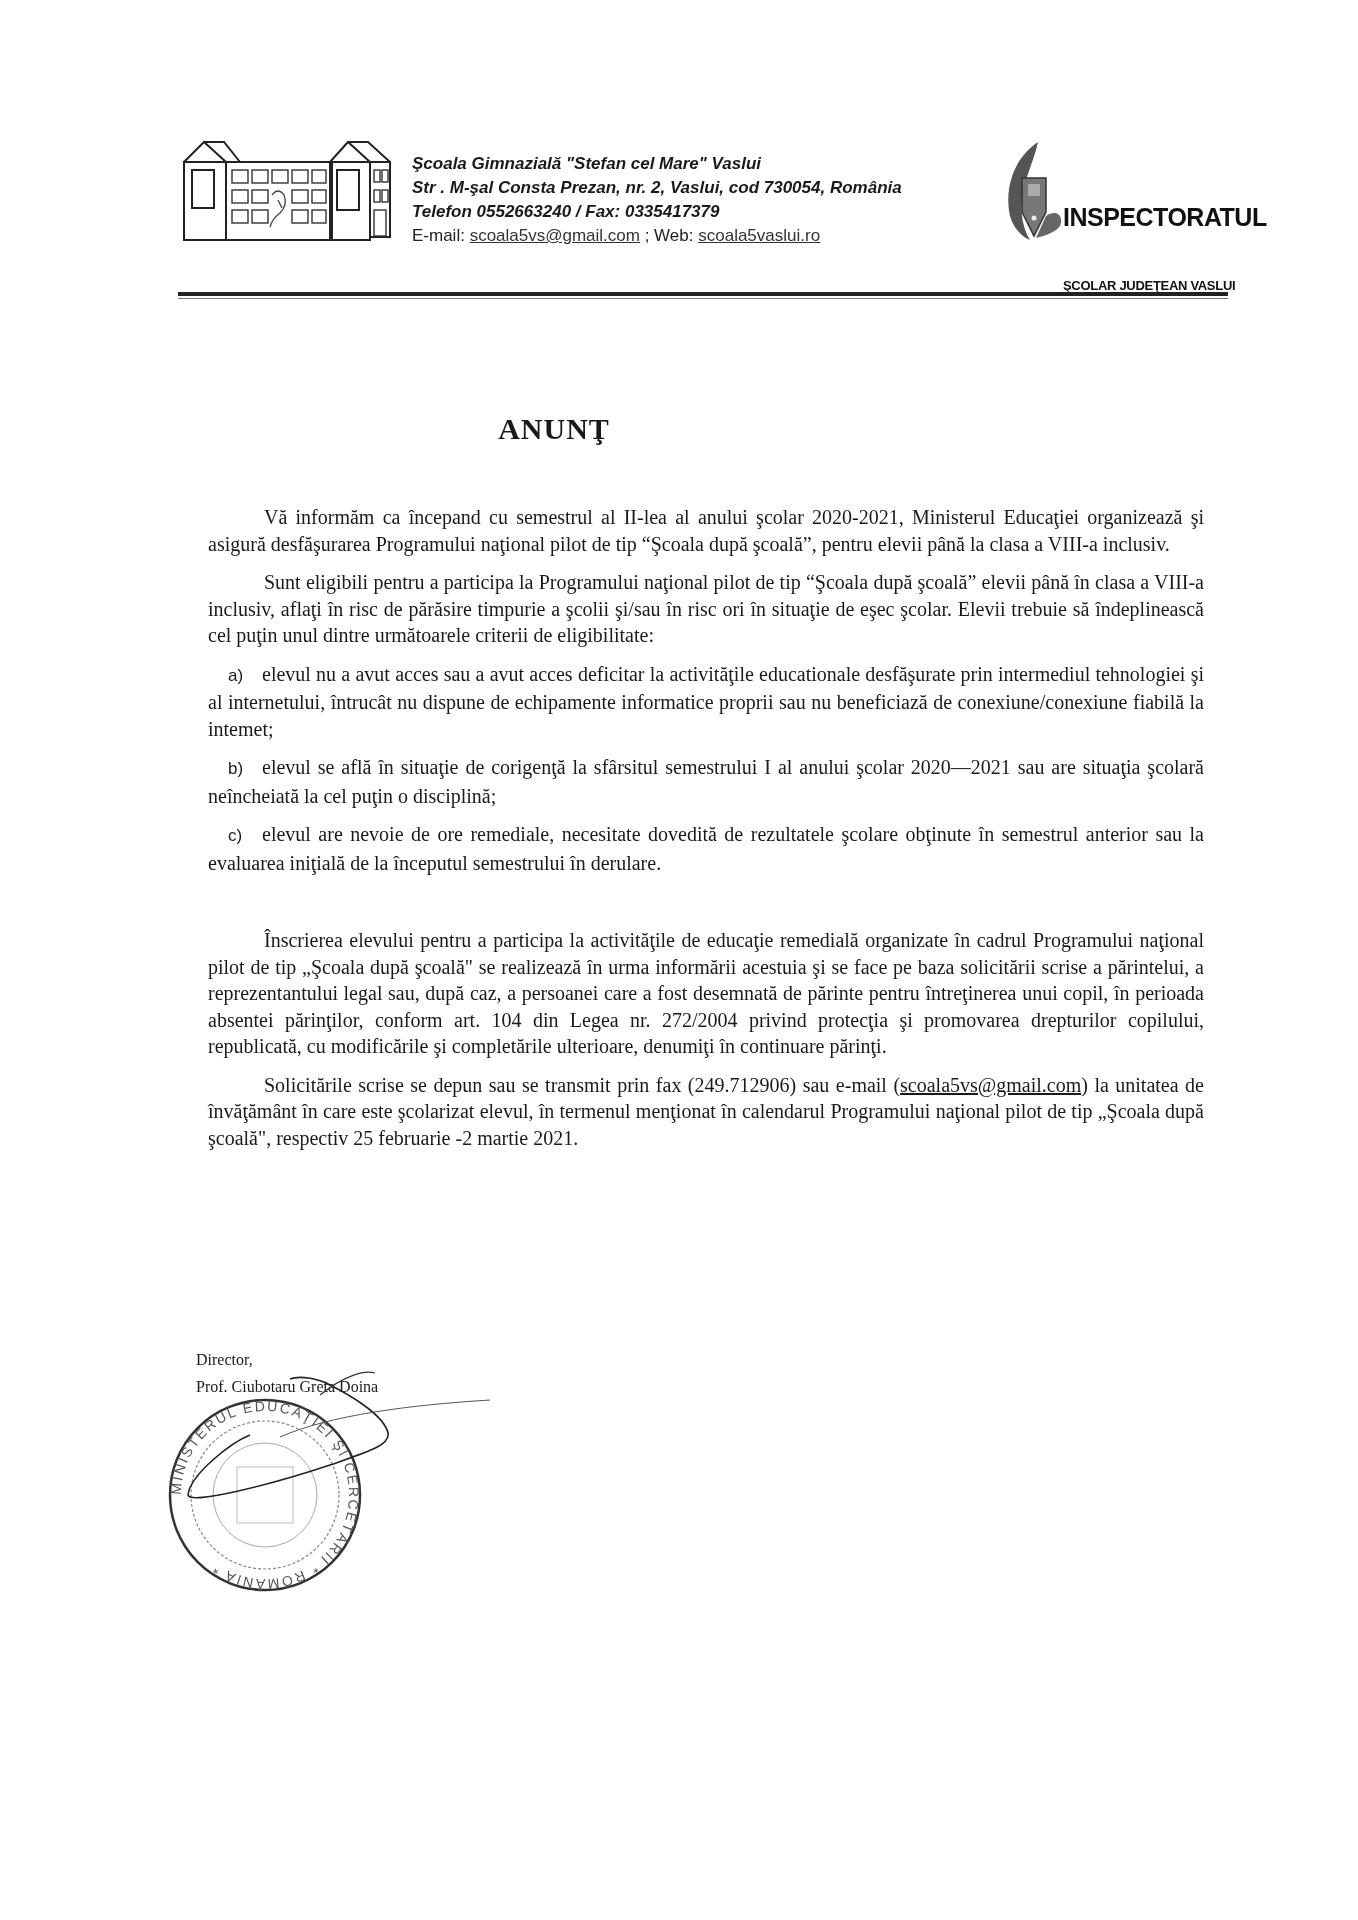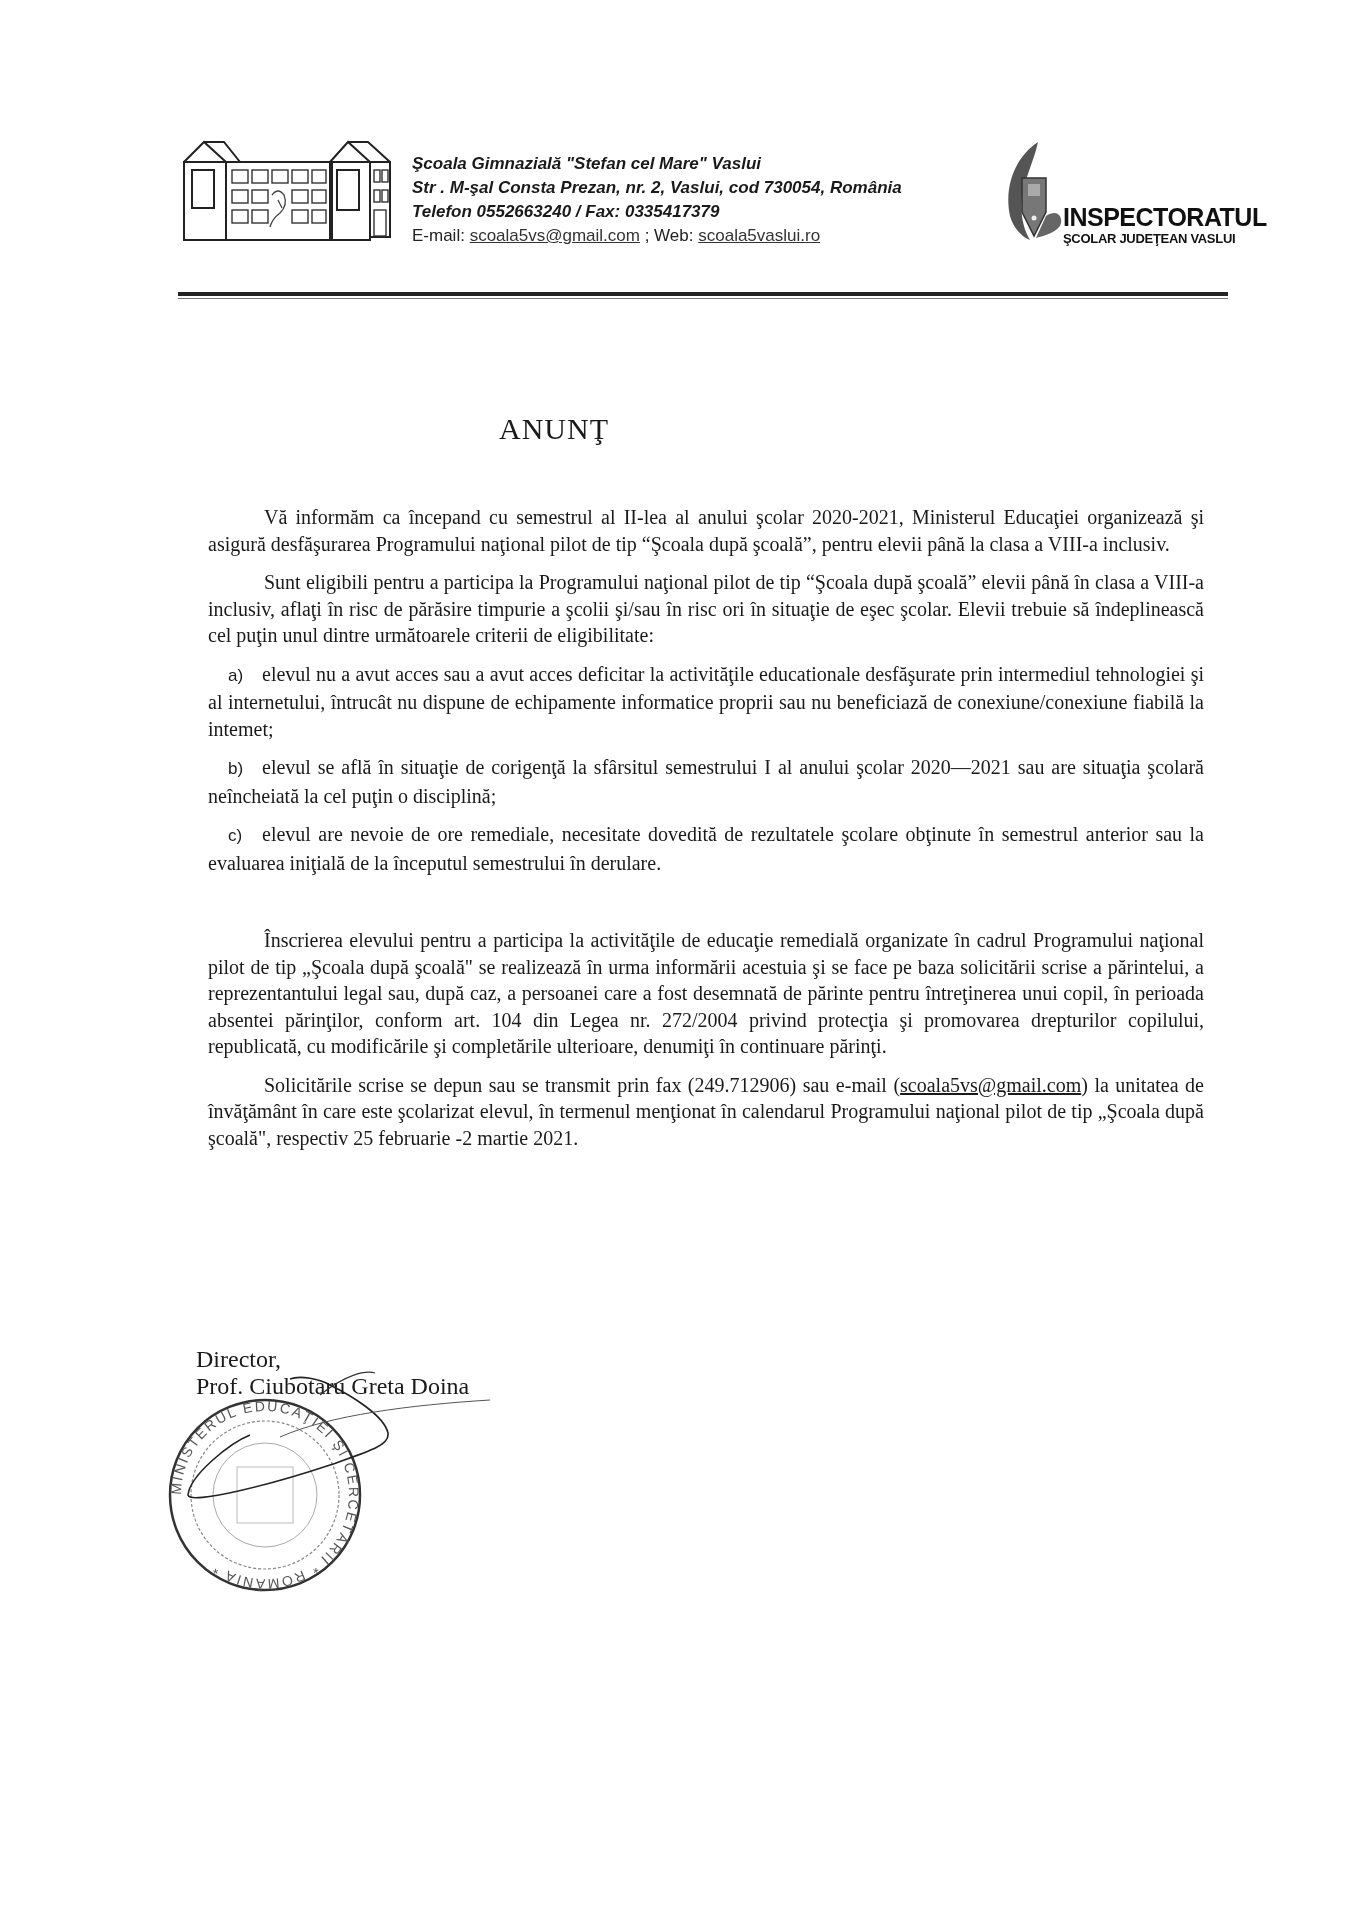--- a/index.html
+++ b/index.html
@@ -6,35 +6,35 @@
   body { width: 1358px; height: 1920px; position: relative; overflow: hidden; font-family: "Liberation Serif", serif; color: #1a1a1a; }
   .header { position: absolute; left: 0; top: 0; width: 1358px; height: 300px; }
   .school-logo { position: absolute; left: 180px; top: 140px; width: 220px; height: 115px; }
   .school-info { position: absolute; left: 412px; top: 152px; font-family: "Liberation Sans", sans-serif; font-size: 17px; line-height: 24px; }
   .school-info .it { font-style: italic; font-weight: bold; }
   .school-info .contact { font-style: normal; font-weight: normal; color: #222; }
   .school-info .link { text-decoration: underline; color: #333; }
   .isj-logo { position: absolute; left: 1000px; top: 138px; width: 66px; height: 104px; }
   .isj-text { position: absolute; left: 1063px; top: 164px; font-family: "Liberation Sans", sans-serif; }
   .isj-title { font-size: 25px; font-weight: bold; letter-spacing: -0.5px; line-height: 28px; color: #111; margin-top: 39px; }
-  .isj-sub { font-size: 13px; font-weight: bold; line-height: 16px; color: #111; letter-spacing: -0.3px; }
+  .isj-sub { font-size: 13px; font-weight: bold; line-height: 16px; color: #111; letter-spacing: -0.3px; margin-top: 47px; }
   .rule { position: absolute; left: 178px; top: 292px; width: 1050px; height: 4px; background: #222; }
   .rule2 { position: absolute; left: 178px; top: 298px; width: 1050px; height: 1px; background: #777; }
 
-  .title { position: absolute; left: 0; width: 1108px; top: 412px; text-align: center; font-size: 30px; font-weight: normal; letter-spacing: 1px; }
+  .title { position: absolute; left: 0; width: 1108px; top: 412px; text-align: center; font-size: 30px; font-weight: bold; letter-spacing: 1px; }
 
   .body { position: absolute; left: 196px; top: 492px; width: 1020px; font-size: 20px; line-height: 26.5px; text-align: justify; }
   .body p { margin: 12px; }
   .indent { text-indent: 56px; }
   .item { text-indent: 20px; }
   .item .marker { font-family: "Liberation Sans", sans-serif; font-size: 17px; display: inline-block; width: 34px; text-indent: 0; }
   .gap { height: 27px; }
   .email-link { text-decoration: underline; }
 
-  .sig { position: absolute; left: 196px; top: 1346px; font-size: 24px; line-height: 27px; }
+  .sig { position: absolute; left: 196px; top: 1346px; font-size: 16px; line-height: 27px; }
   .stamp { position: absolute; left: 155px; top: 1385px; width: 220px; height: 220px; }
   .scribble { position: absolute; left: 170px; top: 1365px; width: 330px; height: 150px; }
 </style>
 </head>
 <body>
 
 <div class="header">
   <svg class="school-logo" viewBox="0 0 220 115">
     <g fill="none" stroke="#222" stroke-width="2">
       <rect x="4" y="22" width="42" height="78"></rect>

